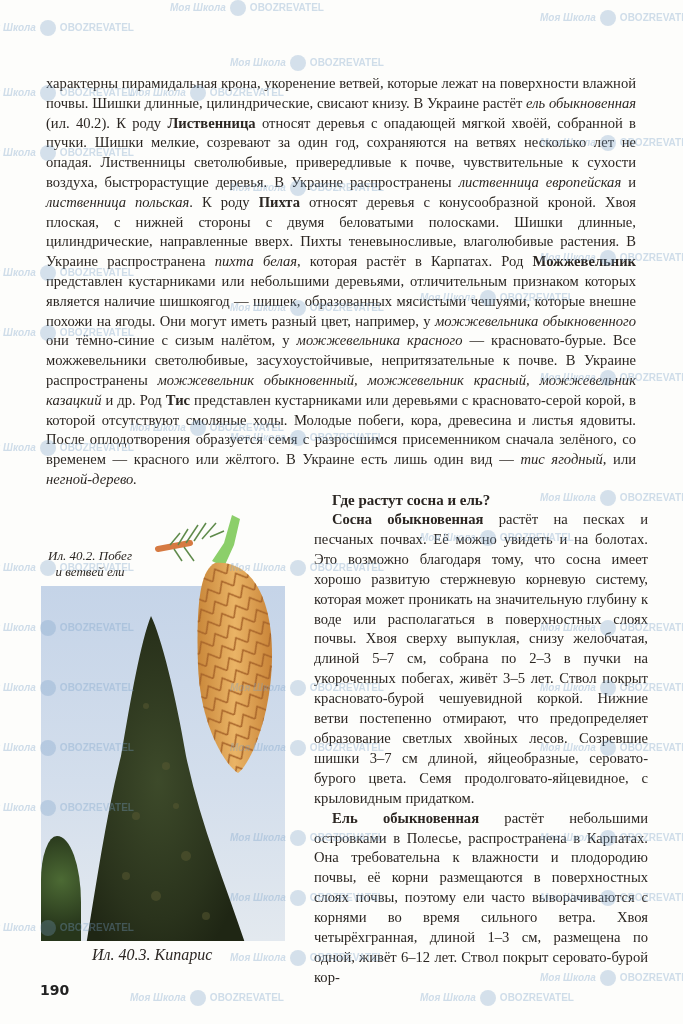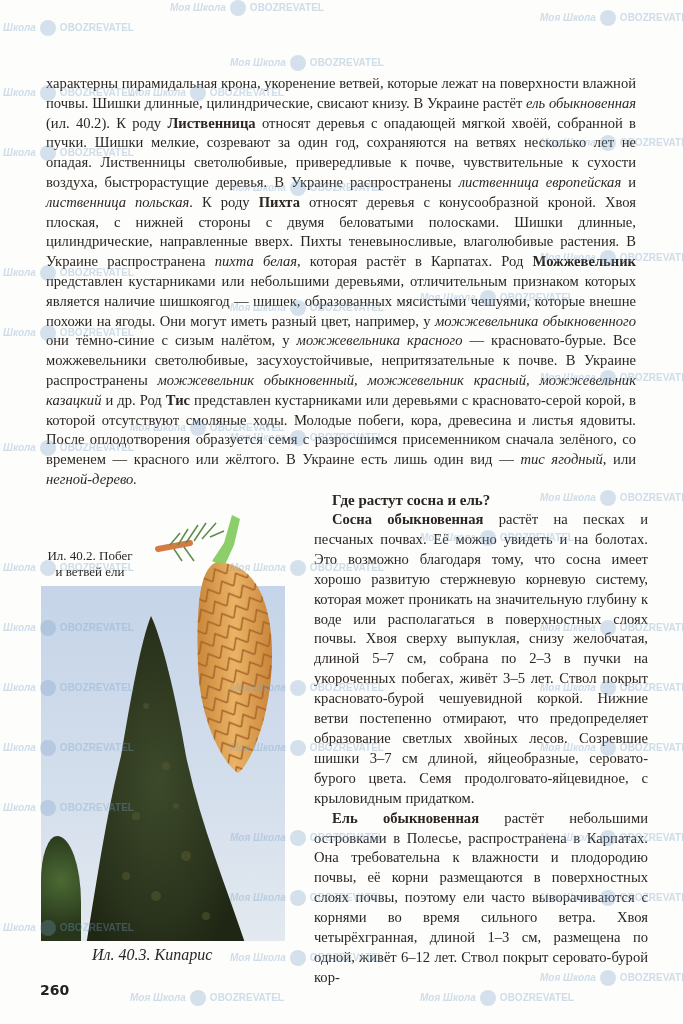--- a/index.html
+++ b/index.html
@@ -15,21 +15,21 @@
   .right {
     position: absolute; left: 314px; top: 490px; width: 334px;
     font-size: 14.6px; line-height: 19.9px; text-align: justify;
   }
   .right p { margin: 0; text-indent: 18px; }
   .right h3 { margin: 0 0 0 18px; font-size: 15px; line-height: 20px; font-weight: bold; }
   b { font-weight: bold; }
   i { font-style: italic; }
   .cap1 {
     position: absolute; left: 30px; top: 548px; width: 120px; text-align: center;
-    font-size: 13px; line-height: 16px;
+    font-style: italic; font-size: 13px; line-height: 16px;
   }
   .photo {
     position: absolute; left: 41px; top: 586px; width: 244px; height: 355px;
     background: linear-gradient(180deg, #c5d4e8 0%, #d3deec 55%, #e3e9ef 100%);
     overflow: hidden;
   }
   .tree {
     position: absolute; left: 35px; top: 30px; width: 180px; height: 330px;
   }
   .bush {
@@ -122,21 +122,21 @@
   </svg>
 
   <div class="cap2">Ил. 40.3. Кипарис</div>
 
   <div class="right">
     <h3>Где растут сосна и ель?</h3>
     <p><b>Сосна обыкновенная</b><span> растёт на песках и песчаных почвах. Её можно увидеть и на болотах. Это возможно благодаря тому, что сосна имеет хорошо развитую стержневую корневую систему, которая может проникать на значительную глубину к воде или располагаться в поверхностных слоях почвы. Хвоя сверху выпуклая, снизу желобчатая, длиной 5–7 см, собрана по 2–3 в пучки на укороченных побегах, живёт 3–5 лет. Ствол покрыт красновато-бурой чешуевидной коркой. Нижние ветви постепенно отмирают, что предопределяет образование светлых хвойных лесов. Созревшие шишки 3–7 см длиной, яйцеобразные, серовато-бурого цвета. Семя продолговато-яйцевидное, с крыловидным придатком.</span></p>
     <p><b>Ель обыкновенная</b><span> растёт небольшими островками в Полесье, распространена в Карпатах. Она требовательна к влажности и плодородию почвы, её корни размещаются в поверхностных слоях почвы, поэтому ели часто выворачиваются с корнями во время сильного ветра. Хвоя четырёхгранная, длиной 1–3 см, размещена по одной, живёт 6–12 лет. Ствол покрыт серовато-бурой кор-</span></p>
   </div>
 
-  <div class="pagenum">260</div>
+  <div class="pagenum">190</div>
 
   <div id="wm-layer">
       <div class="wm" style="left: -20px; top: 20px;"><span style="font-style: italic;">Моя Школа</span><span class="ic"></span><span>OBOZREVATEL</span></div>
       <div class="wm" style="left: 170px; top: 0px;"><span style="font-style: italic;">Моя Школа</span><span class="ic"></span><span>OBOZREVATEL</span></div>
       <div class="wm" style="left: 540px; top: 10px;"><span style="font-style: italic;">Моя Школа</span><span class="ic"></span><span>OBOZREVATEL</span></div>
       <div class="wm" style="left: 230px; top: 55px;"><span style="font-style: italic;">Моя Школа</span><span class="ic"></span><span>OBOZREVATEL</span></div>
       <div class="wm" style="left: 130px; top: 85px;"><span style="font-style: italic;">Моя Школа</span><span class="ic"></span><span>OBOZREVATEL</span></div>
       <div class="wm" style="left: 540px; top: 135px;"><span style="font-style: italic;">Моя Школа</span><span class="ic"></span><span>OBOZREVATEL</span></div>
       <div class="wm" style="left: -20px; top: 85px;"><span style="font-style: italic;">Моя Школа</span><span class="ic"></span><span>OBOZREVATEL</span></div>
       <div class="wm" style="left: 420px; top: 290px;"><span style="font-style: italic;">Моя Школа</span><span class="ic"></span><span>OBOZREVATEL</span></div>

